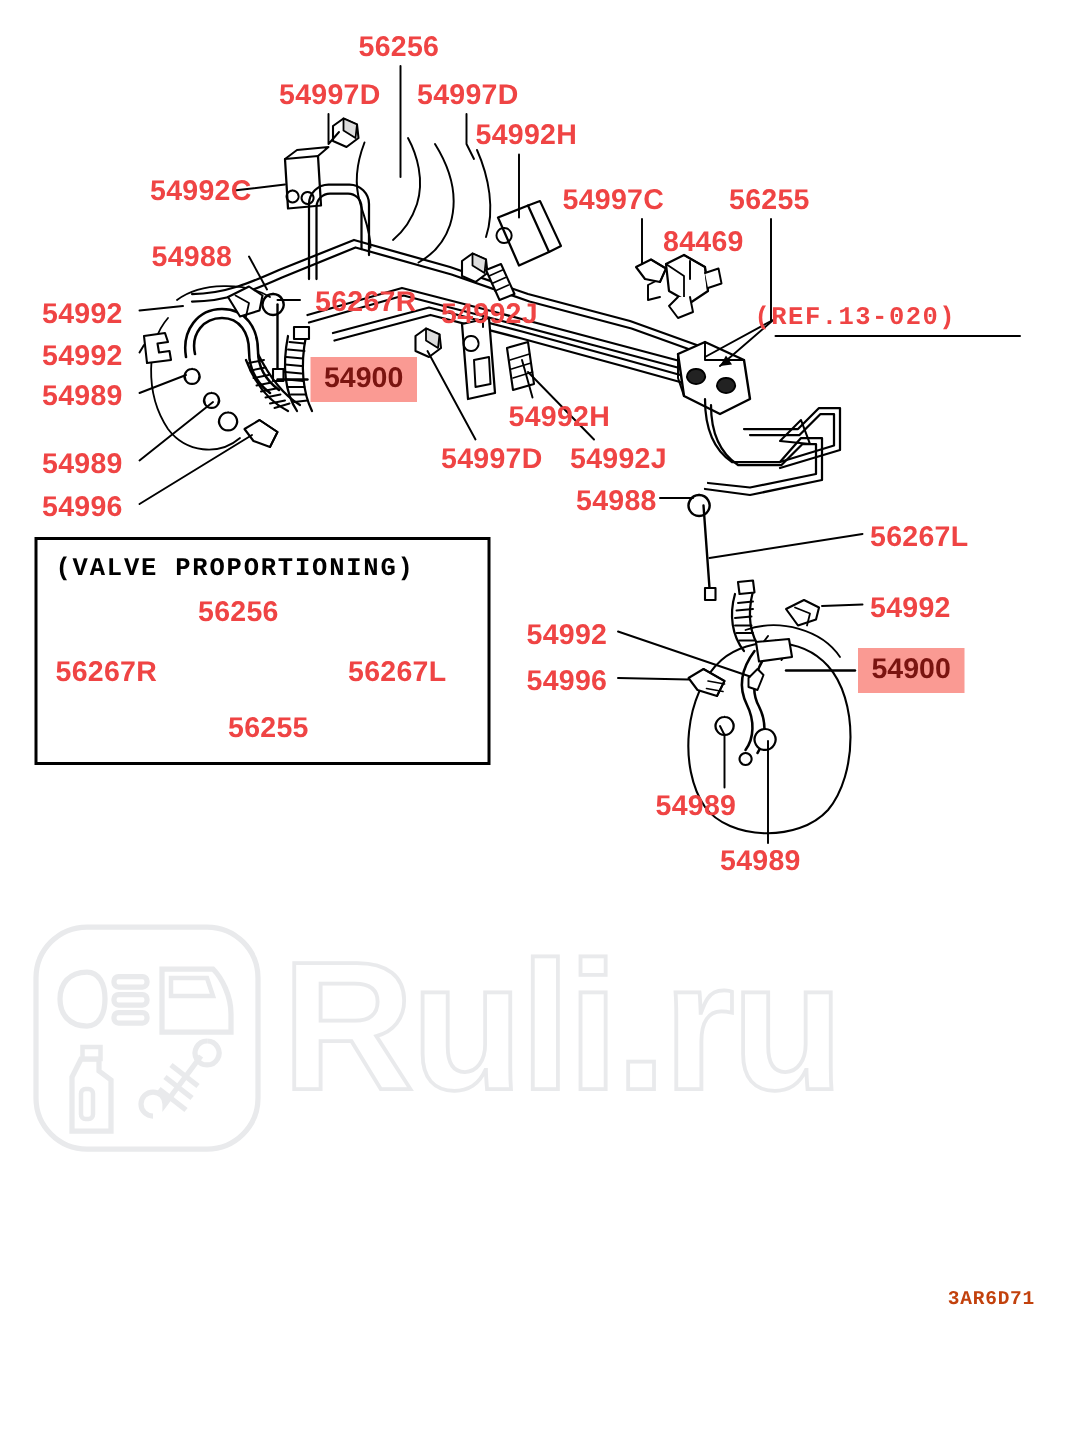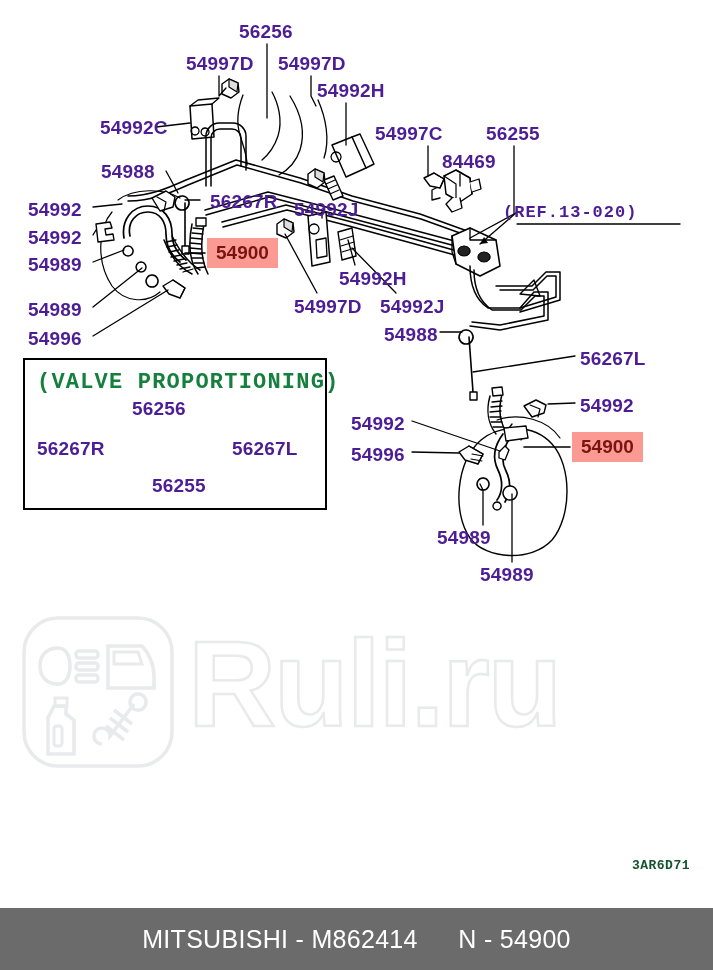--- a/index.html
+++ b/index.html
@@ -14,21 +14,21 @@
   
   #diagram{position:absolute;left:0;top:0;width:713px;height:600px;}
 
   
   .lbl{
     position:absolute;
     font-family:"Liberation Sans", sans-serif;
     font-size:19px;
     font-weight:700;
     letter-spacing:0.2px;
-    color:#4c1d95;
+    color:#ef4444;
     white-space:nowrap;
     line-height:20px;
   }
   .lbl.mono{
     font-family:"Liberation Mono", monospace;
     font-weight:700;
     font-size:17px;
     letter-spacing:1px;
   }
 
@@ -49,21 +49,21 @@
   #valvebox{
     position:absolute;
     left:23px;top:358px;width:304px;height:152px;
     border:2px solid #000;
     background:#fff;
     box-sizing:border-box;
   }
   #valvebox .vtitle{
     position:absolute;left:12px;top:10px;
     font-family:"Liberation Mono", monospace;
-    font-size:22px;font-weight:700;letter-spacing:1.2px;color:#15803d;
+    font-size:17px;font-weight:700;letter-spacing:1.2px;color:#000000;
     white-space:nowrap;
   }
 
   
   #watermark{
     position:absolute;left:0;top:600px;width:713px;height:200px;
     pointer-events:none;
   }
   #wm-text{
     position:absolute;left:188px;top:24px;
@@ -74,21 +74,21 @@
     color:transparent;
     -webkit-text-stroke:2.5px #e9eaec;
     line-height:120px;
     white-space:nowrap;
   }
 
   
   #drawcode{
     position:absolute;right:23px;top:858px;
     font-family:"Liberation Mono", monospace;
-    font-size:13px;font-weight:700;letter-spacing:0.5px;color:#14532d;
+    font-size:13px;font-weight:700;letter-spacing:0.5px;color:#c2410c;
   }
 
   
   #footer{
     position:absolute;left:0;bottom:0;width:713px;height:62px;
     background:#6b6b6b;
     display:flex;align-items:center;justify-content:center;
   }
   #footer .ftext{
     font-family:"Liberation Sans", sans-serif;
@@ -354,25 +354,14 @@
 
       <path d="M124,88 a8,8 0 1,0 0.1,0" fill="none" stroke="#e9eaec" stroke-width="3.5"></path>
       <path d="M120,98 L96,130 a8,8 0 1,0 -8,8" fill="none" stroke="#e9eaec" stroke-width="3.5"></path>
       <path d="M100,104 L118,118 M96,112 L114,126 M92,120 L110,134" stroke="#e9eaec" stroke-width="3.5" fill="none"></path>
     </svg>
     <div id="wm-text">Ruli.ru</div>
   </div>
 
   <div id="drawcode">3AR6D71</div>
 
-  <div id="footer">
-    <div class="ftext">
-      <span>MITSUBISHI</span>
-      <span>-</span>
-      <span>M862414</span>
-      <span class="gap"></span>
-      <span>N</span>
-      <span>-</span>
-      <span>54900</span>
-    </div>
-  </div>
 
 </div>
 
 </body></html>

